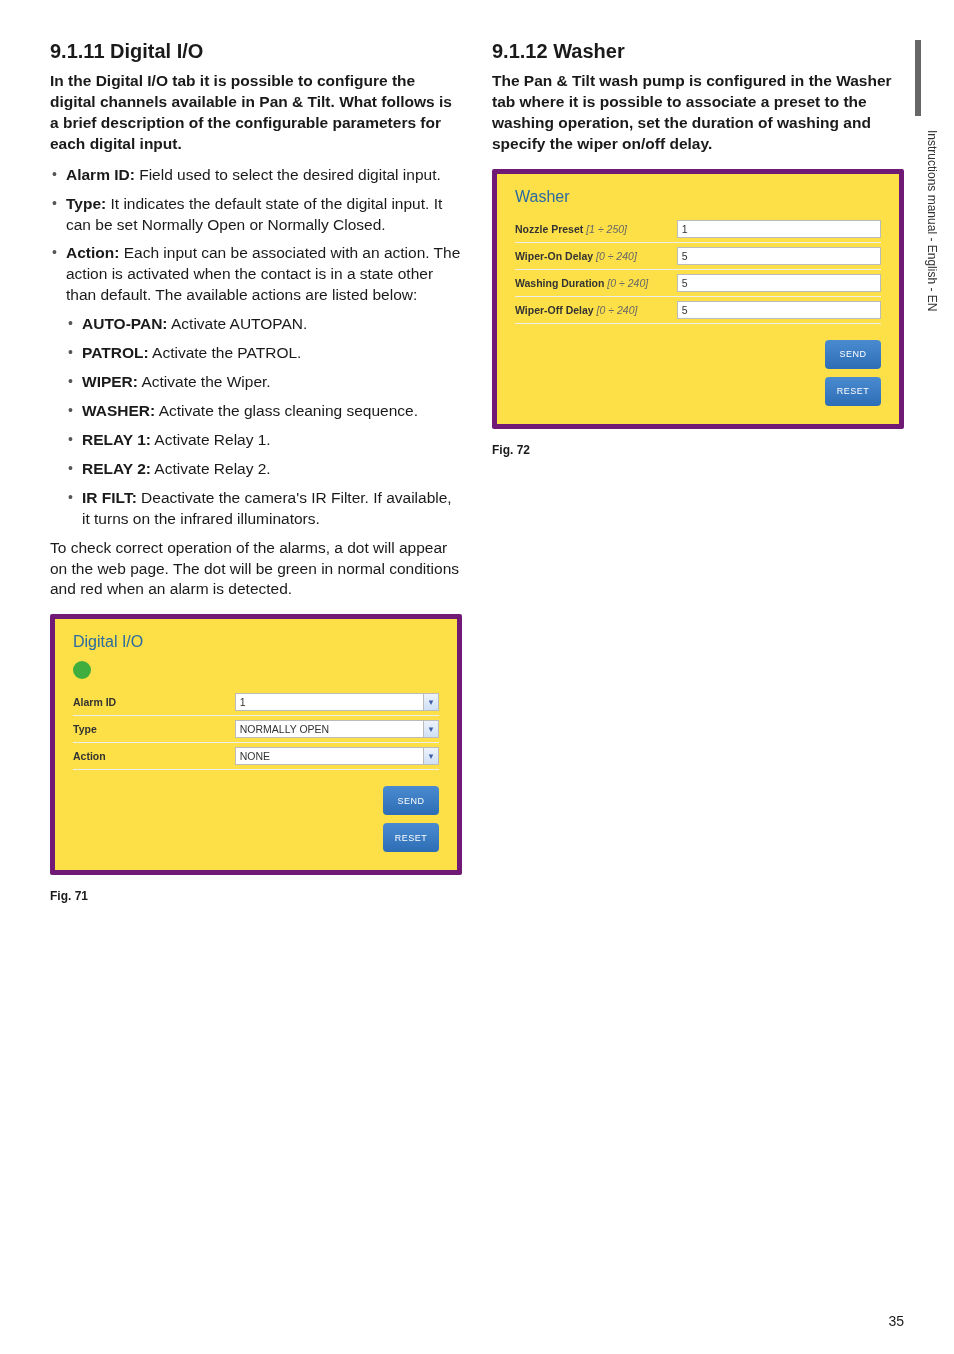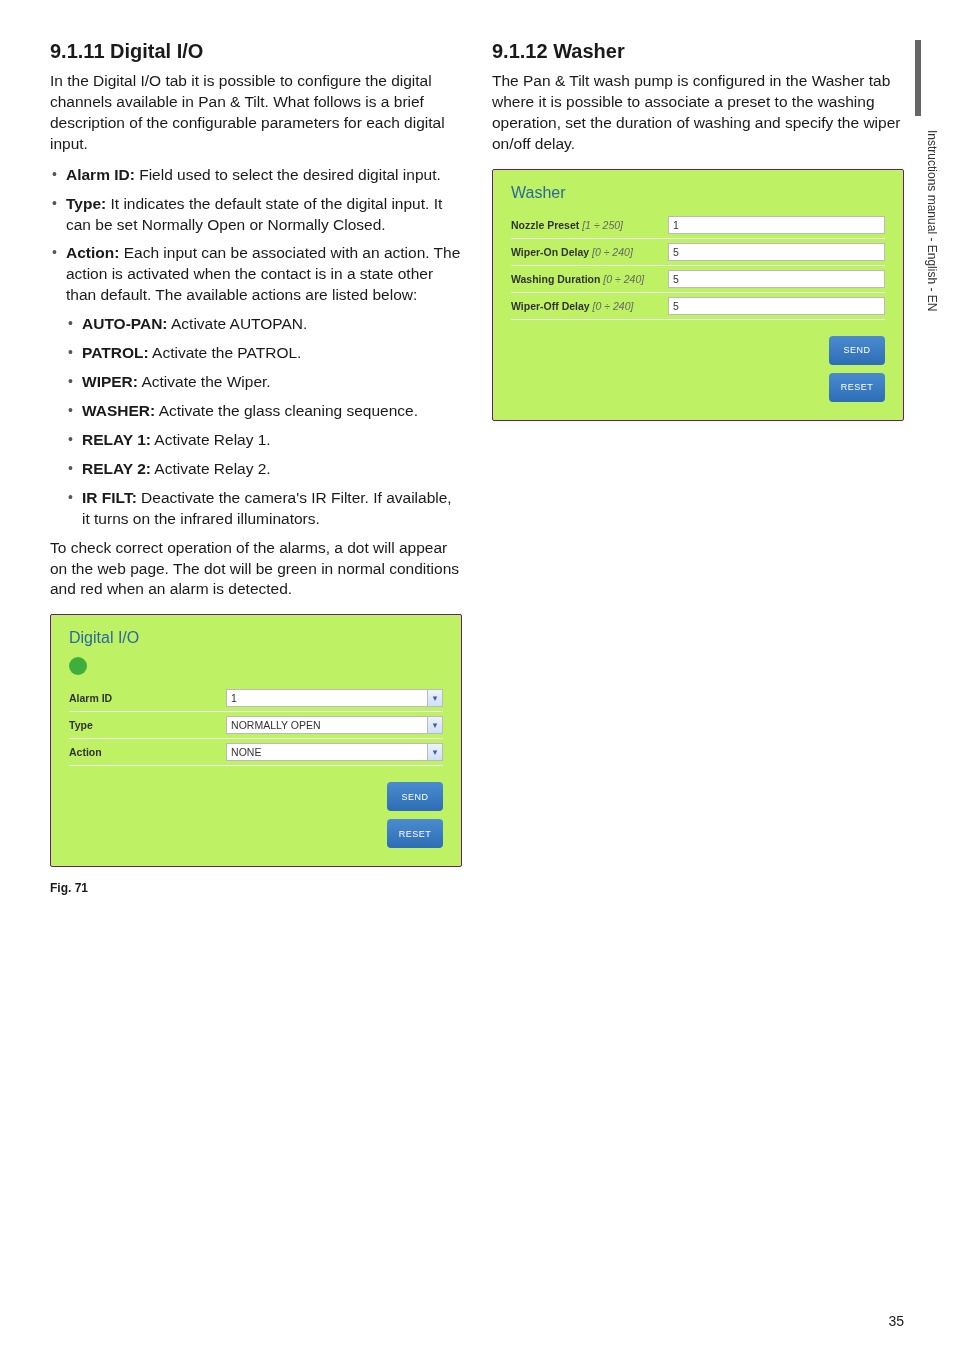--- a/index.html
+++ b/index.html
@@ -1,32 +1,32 @@
 <!DOCTYPE html>
 <html><head>
 <meta charset="utf-8">
 <style>
   * { box-sizing: border-box; margin: 0; padding: 0; }
   body { width: 954px; height: 1354px; background: #fff; font-family: "Segoe UI", Arial, sans-serif; color: #1a1a1a; position: relative; }
   .page { display: flex; padding: 40px 50px 30px 50px; gap: 30px; }
   .col { flex: 1; min-width: 0; }
   h2 { font-size: 20px; font-weight: 700; margin-bottom: 8px; }
   p { font-size: 15.5px; line-height: 1.35; margin-bottom: 8px; }
-  .intro { margin-bottom: 10px; }
+  .intro { margin-bottom: 10px; font-weight: bold; }
   ul.lvl1 { list-style: none; padding-left: 0; }
   ul.lvl1 > li { position: relative; padding-left: 16px; font-size: 15.5px; line-height: 1.35; margin-bottom: 8px; }
   ul.lvl1 > li::before { content: "•"; position: absolute; left: 2px; top: 0; font-size: 14px; color: #555; }
   ul.lvl2 { list-style: none; padding-left: 0; margin-top: 8px; }
   ul.lvl2 > li { position: relative; padding-left: 16px; font-size: 15.5px; line-height: 1.35; margin-bottom: 8px; }
   ul.lvl2 > li::before { content: "•"; position: absolute; left: 2px; top: 0; font-size: 14px; color: #555; }
   b { font-weight: 700; }
-  .panel { border: 1px solid #701a75; border-radius: 2px; padding: 14px 18px 18px 18px; margin-top: 14px; background: #bef264; }
+  .panel { border: 5px solid #701a75; border-radius: 2px; padding: 14px 18px 18px 18px; margin-top: 14px; background: #fde047; }
   .panel-title { color: #2a6aa0; font-size: 16px; font-weight: 400; margin-bottom: 10px; }
   .dot { width: 18px; height: 18px; border-radius: 50%; background: #3fae3f; margin-bottom: 10px; }
-  .form-row { display: flex; align-items: center; border-bottom: 1px solid #eee; padding: 4px 0; }
+  .form-row { display: flex; align-items: center; border-bottom: 1px solid #eee; padding: 4px 0; gap: 8px; }
   .form-row:first-of-type { border-top: 1px solid #eee; }
   .form-label { flex: 0 0 42%; font-size: 10.5px; font-weight: 700; color: #333; }
   .form-label .range { font-style: italic; font-weight: 400; color: #666; }
   .form-input { flex: 1; border: 1px solid #bbb; font-size: 10.5px; padding: 2px 4px; height: 18px; background: #fff; color: #333; }
   .form-select { flex: 1; display: flex; align-items: stretch; }
   .form-select .sel-body { flex: 1; border: 1px solid #bbb; border-right: none; font-size: 10.5px; padding: 2px 4px; height: 18px; background: #fff; color: #333; }
   .form-select .sel-btn { width: 16px; height: 18px; border: 1px solid #bbb; background: linear-gradient(#eef3fb, #cfe0f5); display: flex; align-items: center; justify-content: center; font-size: 9px; color: #3a5ea8; }
   .btn-row { display: flex; flex-direction: column; align-items: flex-end; gap: 8px; margin-top: 16px; }
   .btn { width: 56px; height: 29px; border-radius: 4px; background: linear-gradient(#4a8bd0, #2d6db5); color: #fff; font-size: 9px; display: flex; align-items: center; justify-content: center; letter-spacing: 0.5px; }
   .fig-cap { font-size: 12px; font-weight: 700; margin-top: 14px; }
@@ -110,18 +110,19 @@
       </div>
       <div class="form-row">
         <div class="form-label"><span>Wiper-Off Delay </span><span class="range">[0 ÷ 240]</span></div>
         <input class="form-input" value="5" style="">
       </div>
       <div class="btn-row">
         <div class="btn">SEND</div>
         <div class="btn">RESET</div>
       </div>
     </div>
+    <div class="fig-cap">Fig. 72</div>
   </div>
 </div>
 
 <div class="side-tab"></div>
 <div class="side-text">Instructions manual - English - EN</div>
 <div class="page-num">35</div>
 
 </body></html>

